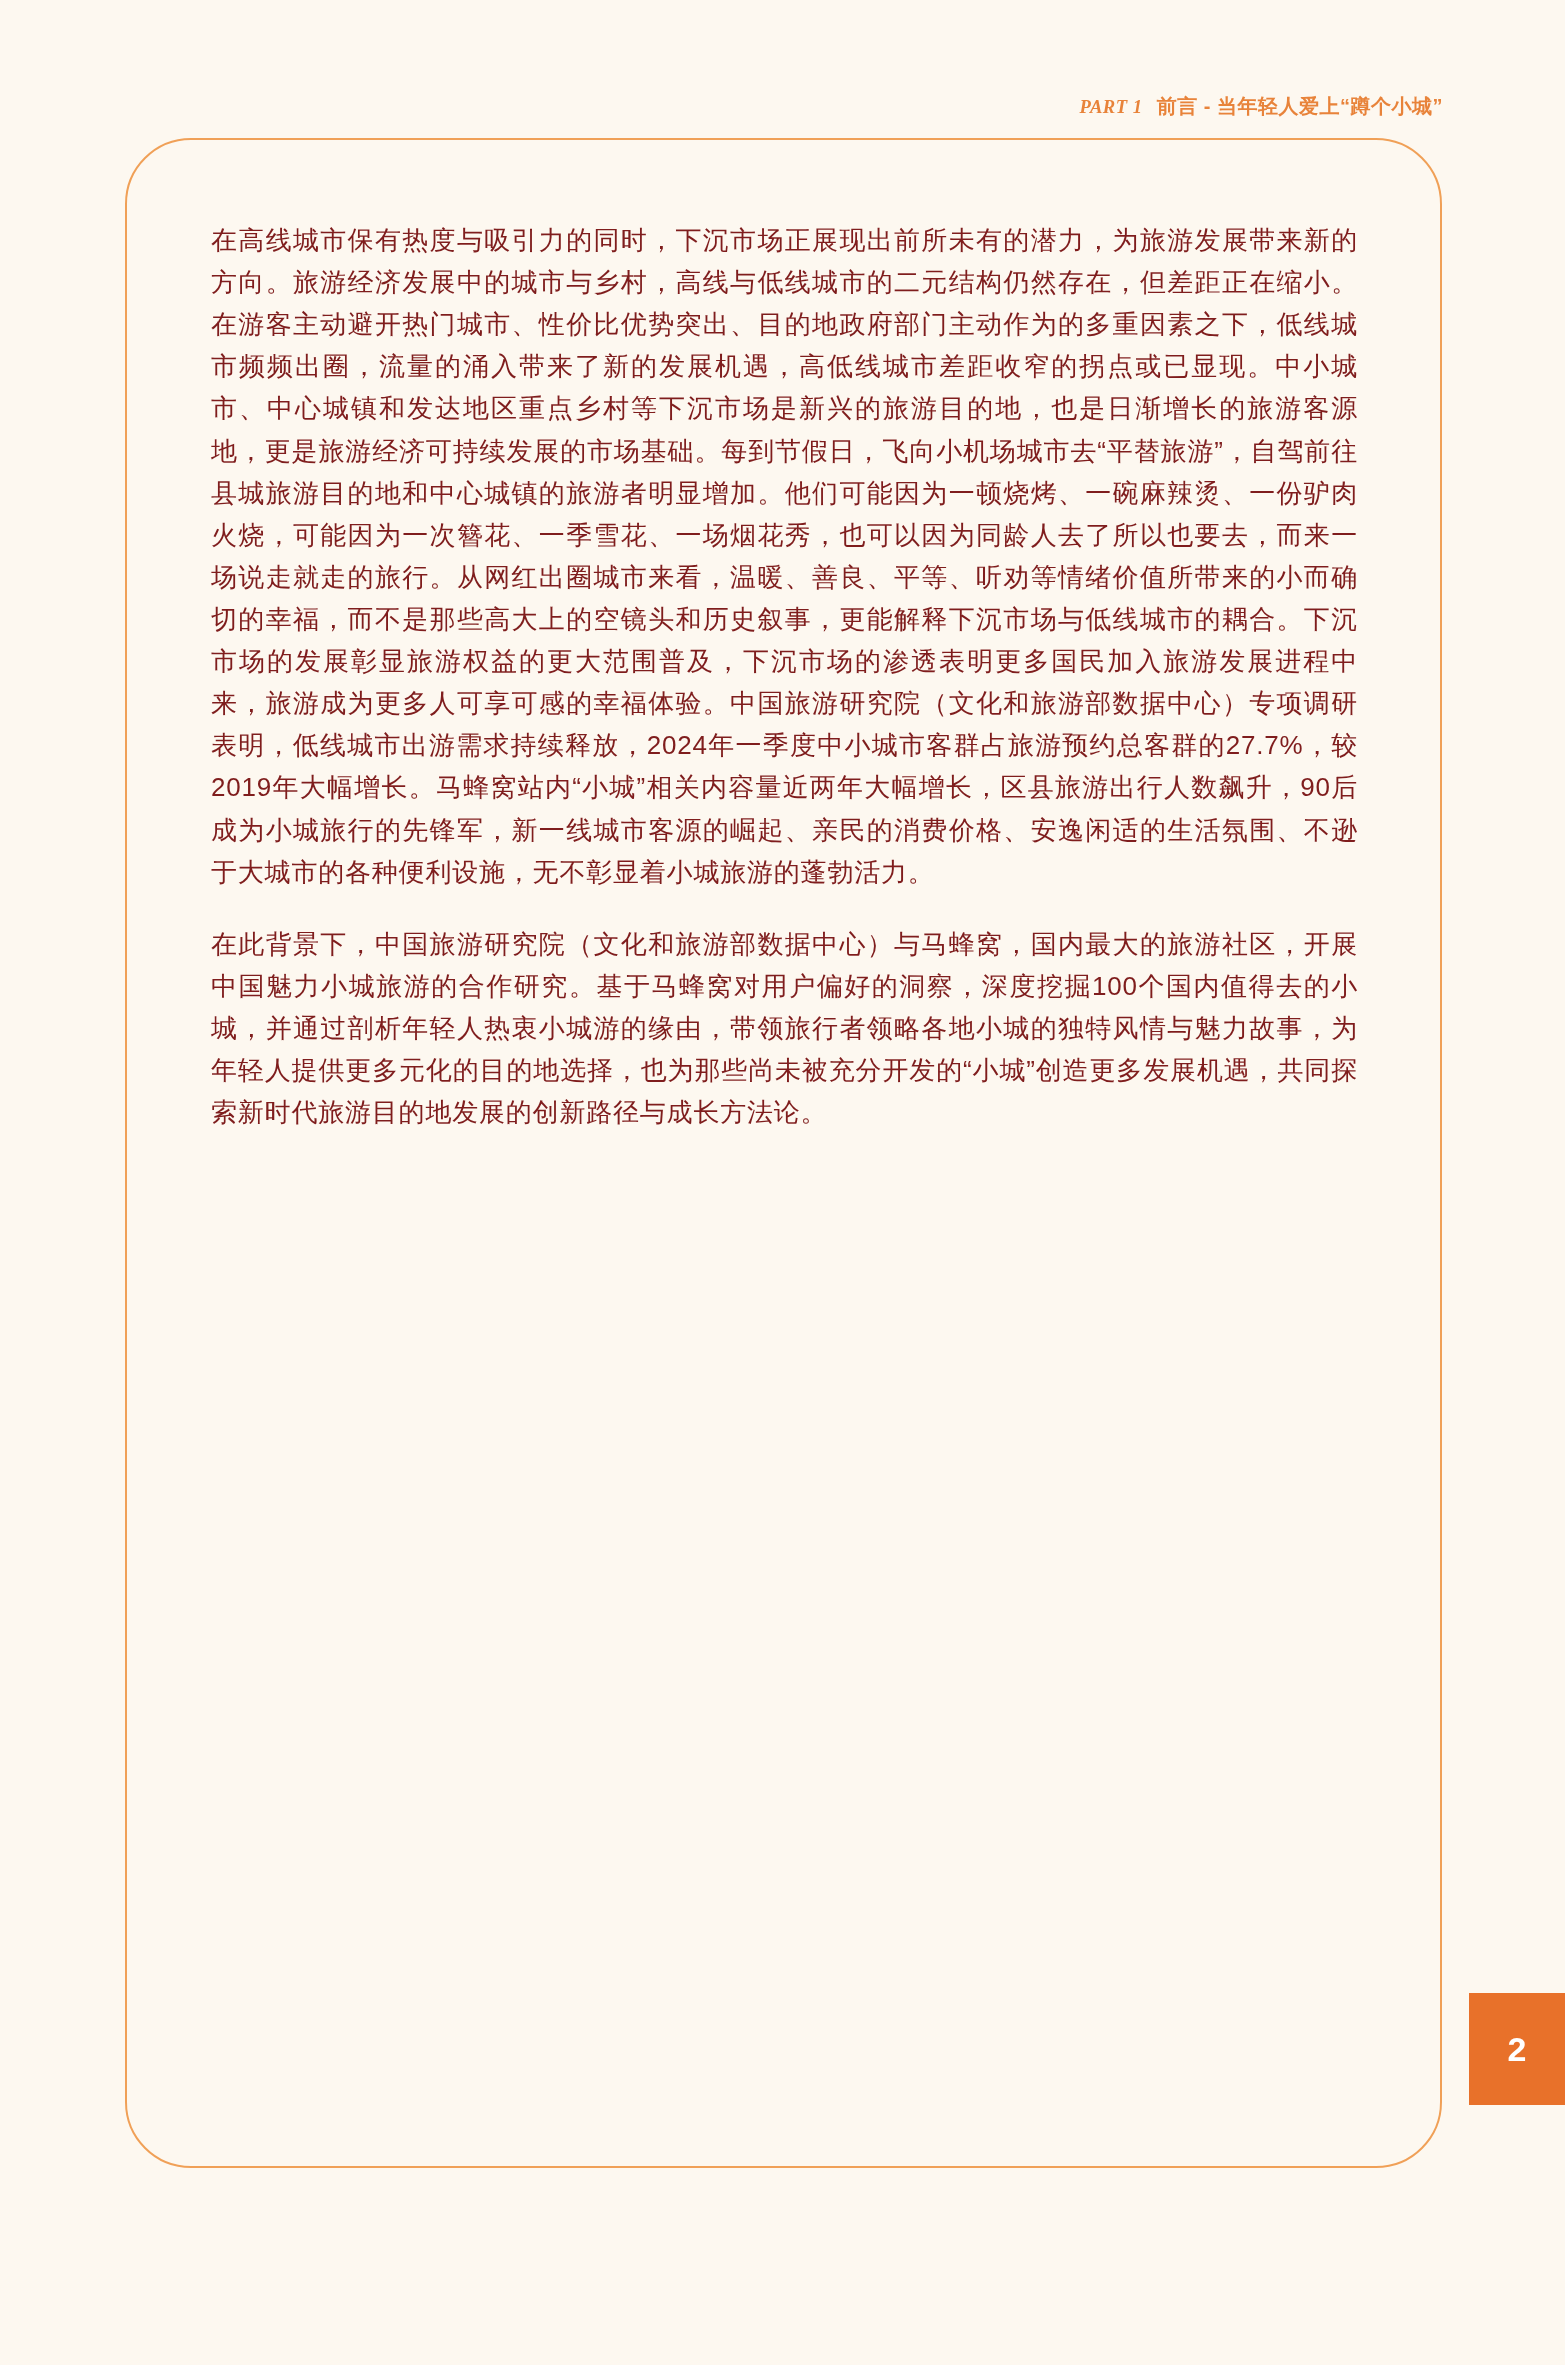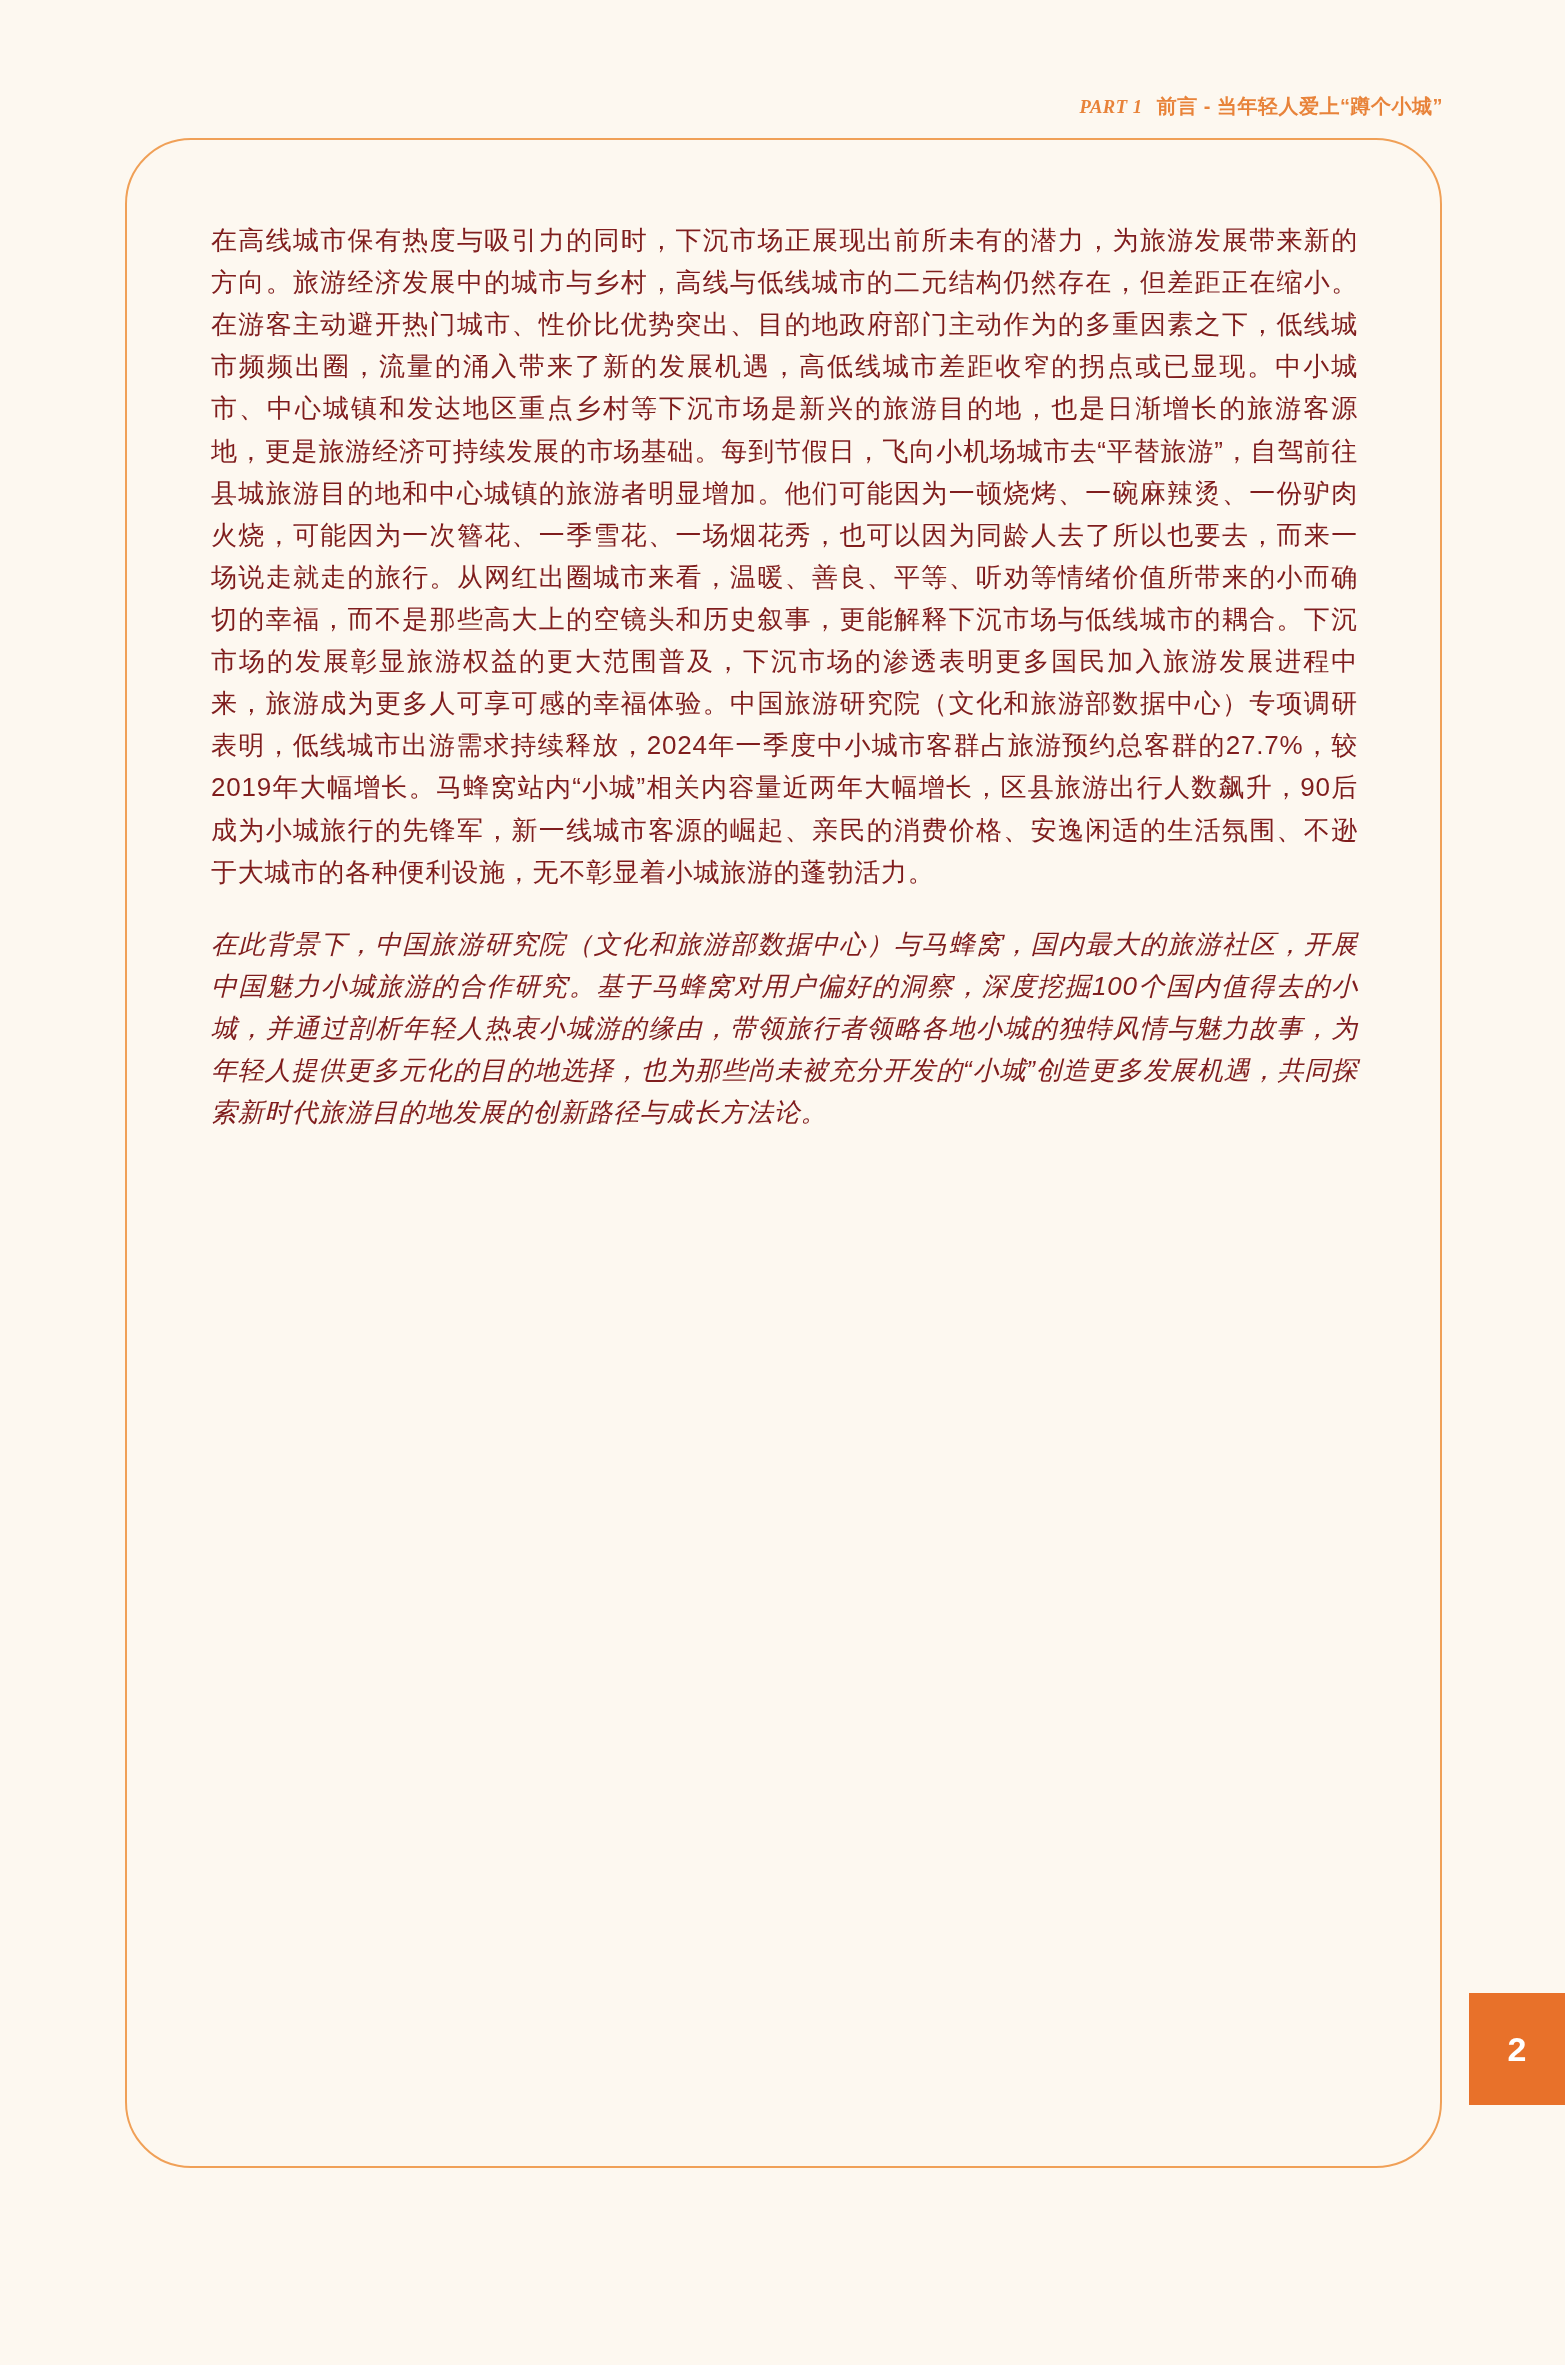--- a/index.html
+++ b/index.html
@@ -68,21 +68,20 @@
     line-height: 1.62;
     letter-spacing: 0.8px;
     text-align: justify;
     font-weight: 500;
   }
   .body-text p {
     margin: 0 0 30px 0;
   }
   .body-text p:last-child {
     margin-bottom: 12px;
-    font-style: italic;
   }
 
   
   .page-number {
     position: absolute;
     right: 0;
     top: 1993px;
     width: 96px;
     height: 112px;
     background: #e8712a;

